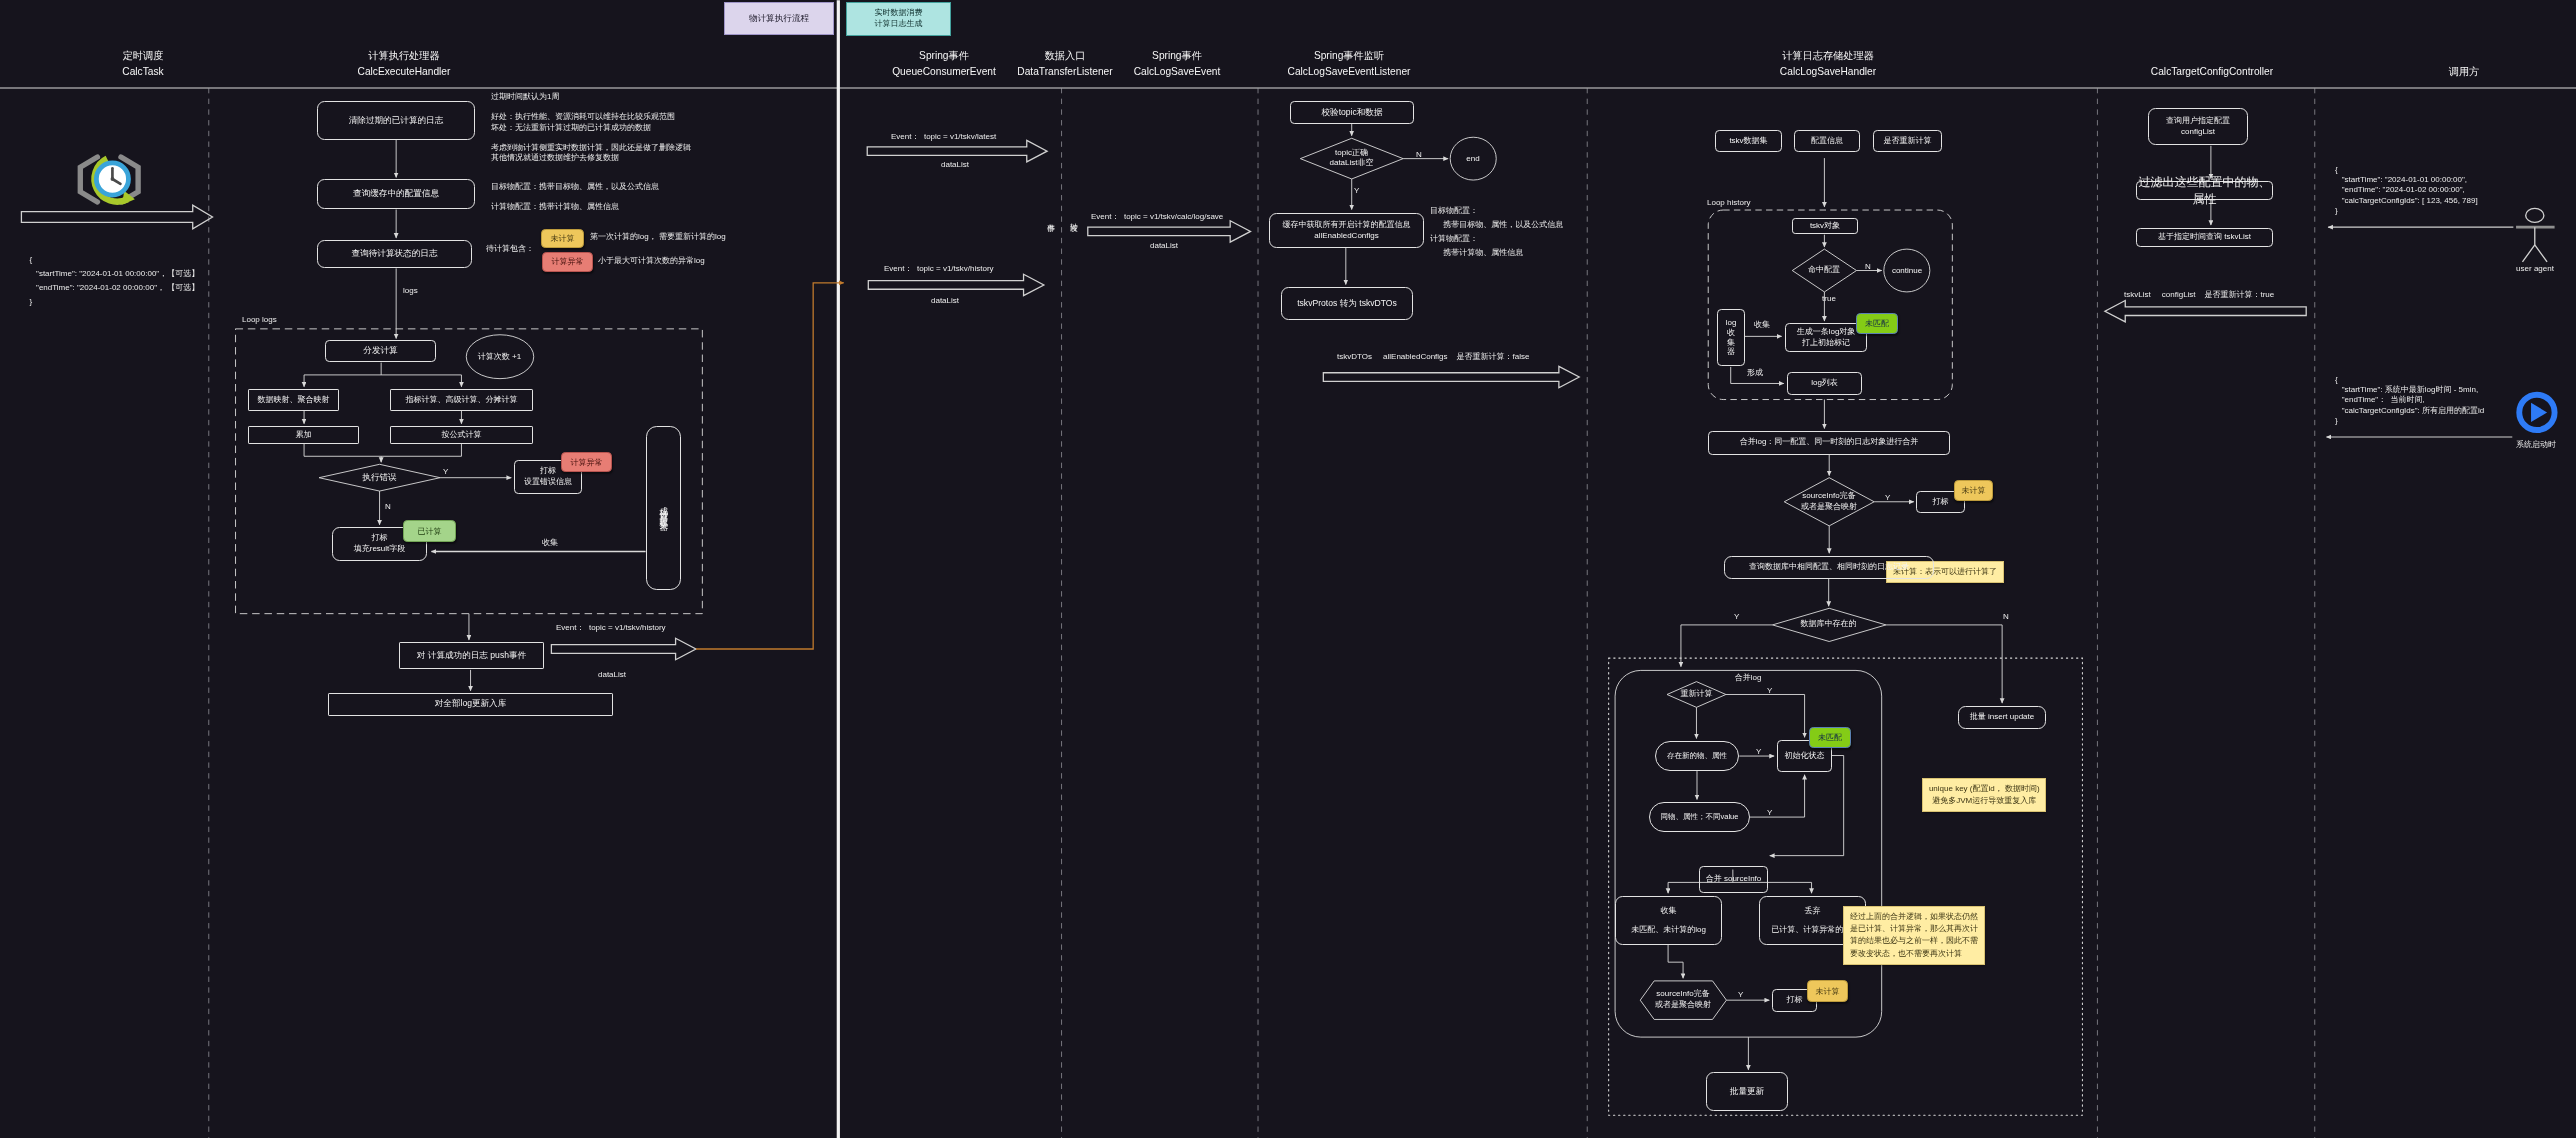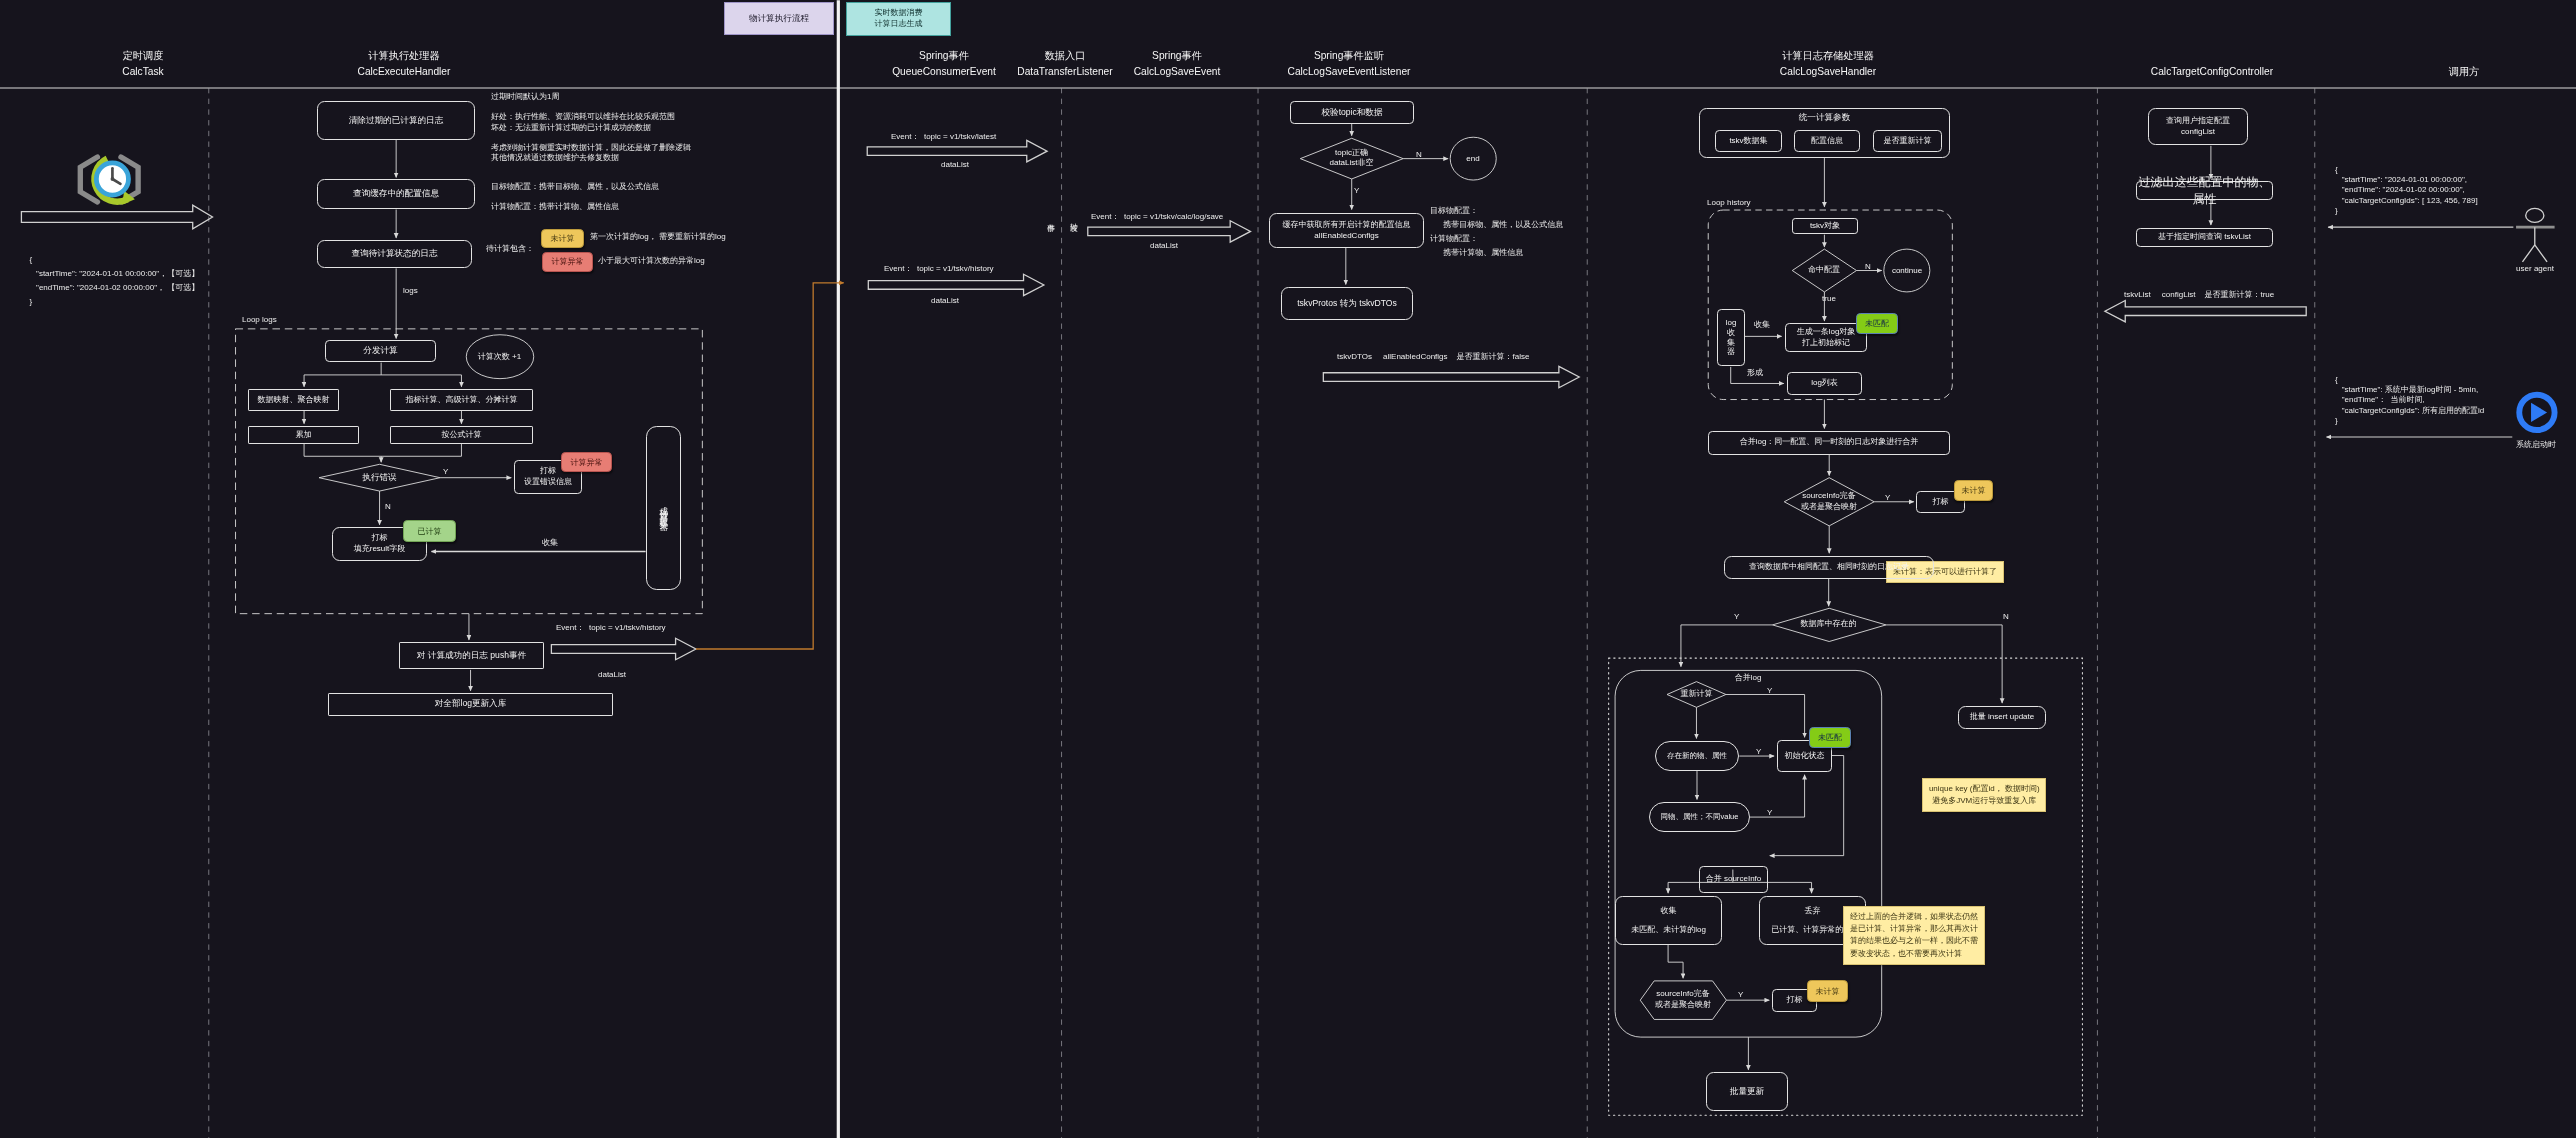--- a/index.html
+++ b/index.html
@@ -278,21 +278,20 @@
   <div class="box r14" style="left:1269px;top:213px;width:155px;height:35px;font-size:8px;">缓存中获取所有开启计算的配置信息
 allEnabledConfigs</div>
   <div class="lbl pre" style="left:1430px;top:204px;line-height:14px;">目标物配置：
       携带目标物、属性，以及公式信息
 计算物配置：
       携带计算物、属性信息</div>
 
   <div class="box r14" style="left:1281px;top:287px;width:132px;height:33px;">tskvProtos 转为 tskvDTOs</div>
   <div class="lbl pre" style="left:1337px;top:352px;">tskvDTOs     allEnabledConfigs    是否重新计算：false</div>
 
-  <div class="box r14" style="left:1699px;top:108px;width:251px;height:50px;justify-content:flex-start;padding-top:3.2px;">统一计算参数</div>
   <div class="box r8" style="left:1715px;top:130px;width:67px;height:22px;font-size:8px;">tskv数据集</div>
   <div class="box r8" style="left:1794px;top:130px;width:66px;height:22px;font-size:8px;">配置信息</div>
   <div class="box r8" style="left:1873px;top:130px;width:69px;height:22px;font-size:8px;">是否重新计算</div>
 
   <div class="lbl f14" style="left:1707px;top:198px;">Loop history</div>
 
   <div class="box r6" style="left:1792px;top:218px;width:66px;height:16px;font-size:8px;">tskv对象</div>
   <div class="dtext" style="left:1792px;top:258px;width:64px;height:24.6px;">命中配置</div>
   <div class="lbl" style="left:1865px;top:262px;">N</div>
   <div class="dtext f14" style="left:1884px;top:260px;width:46px;height:21.4px;">continue</div>

